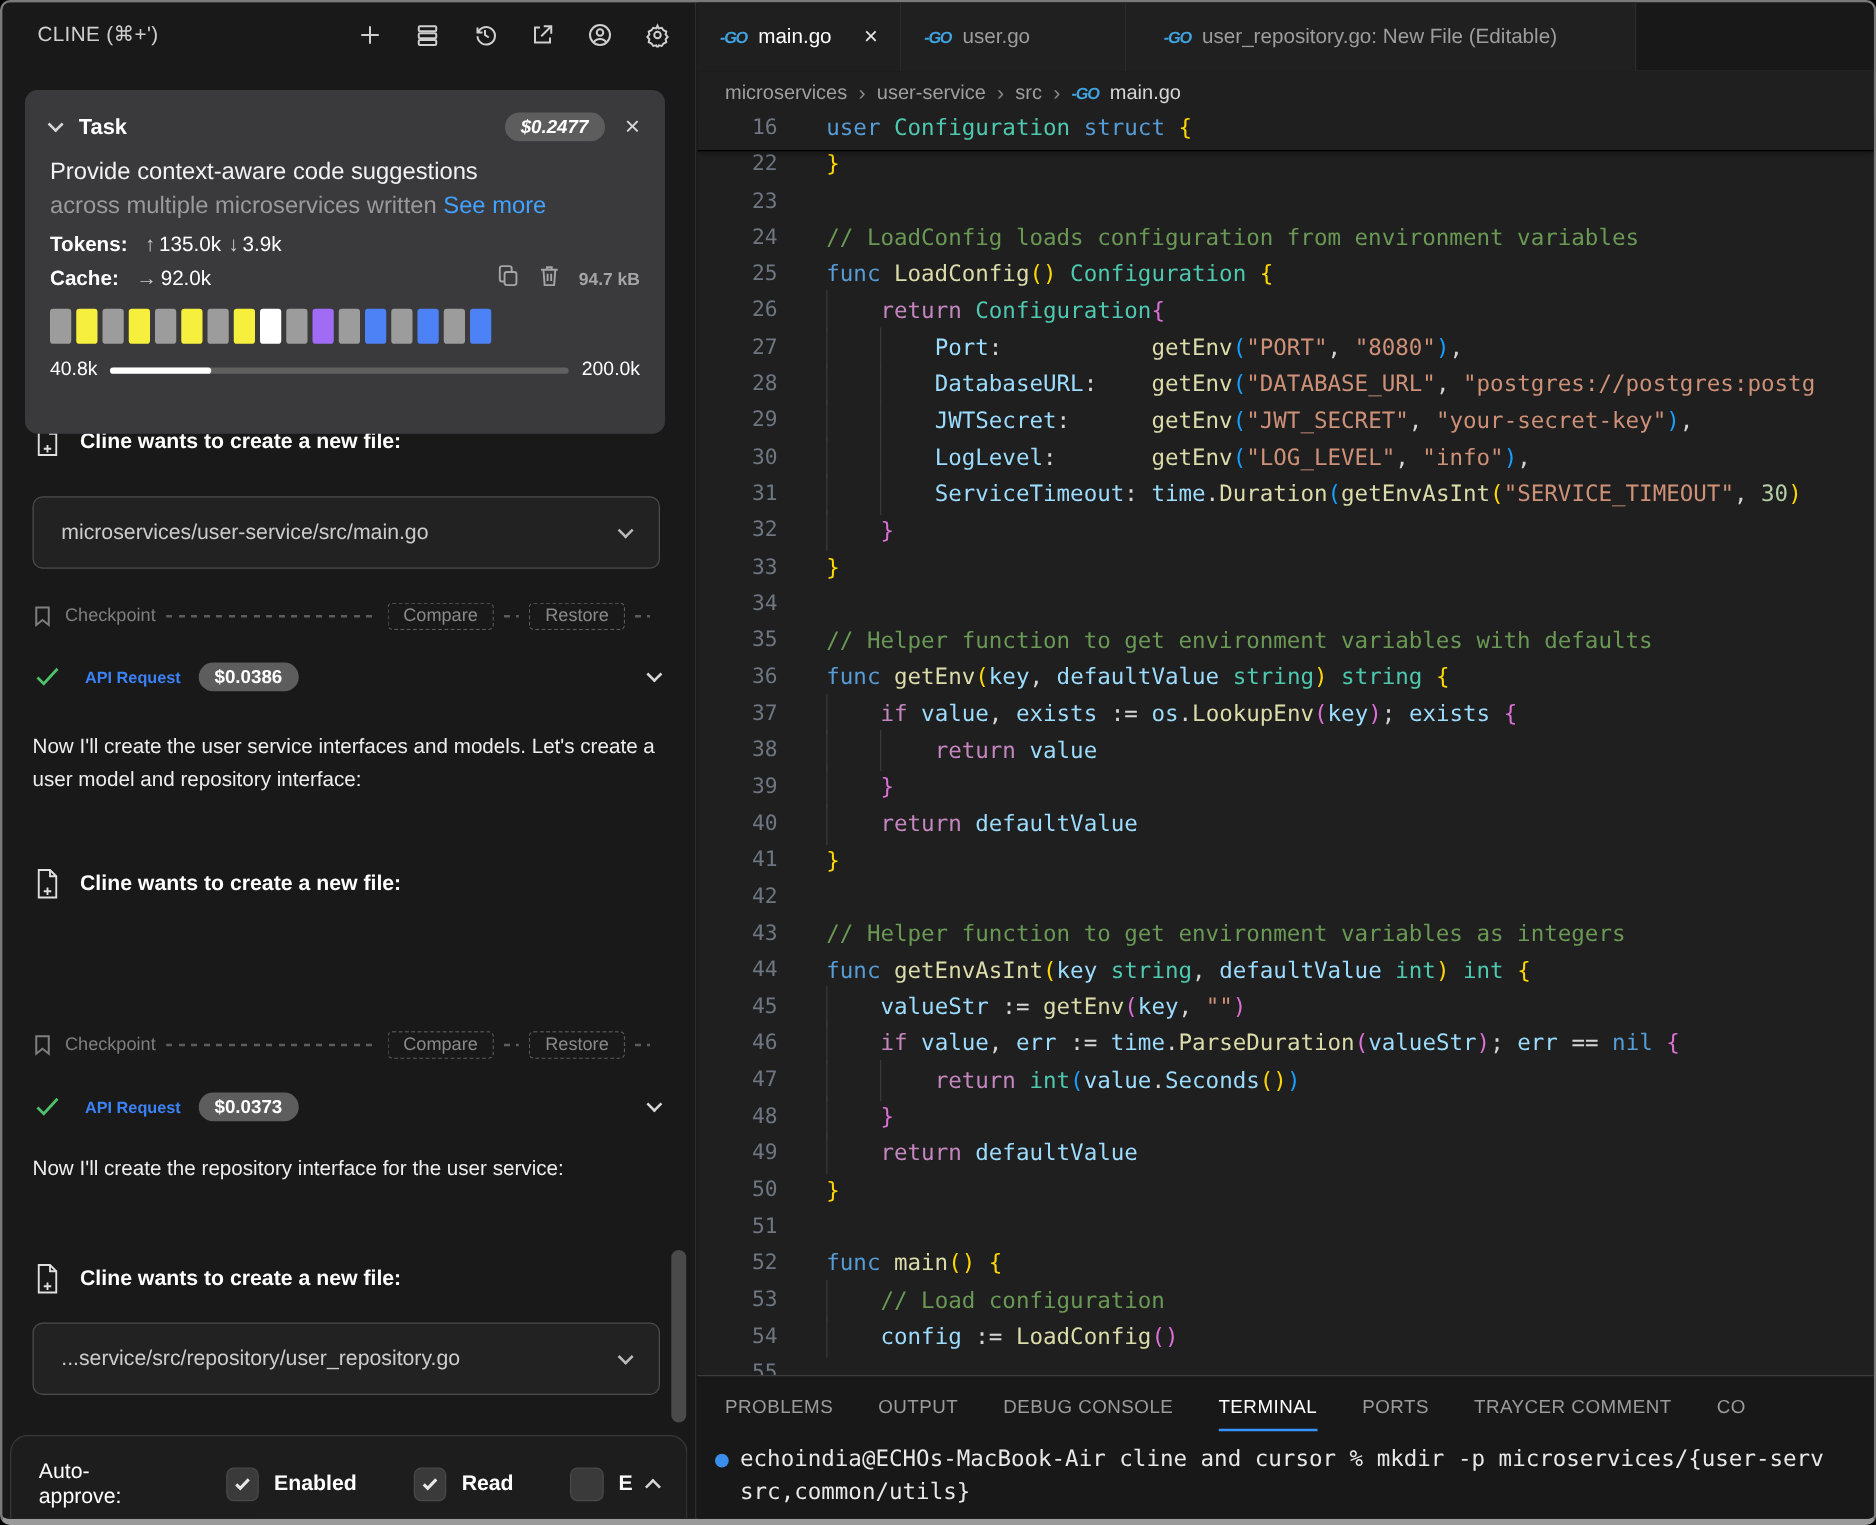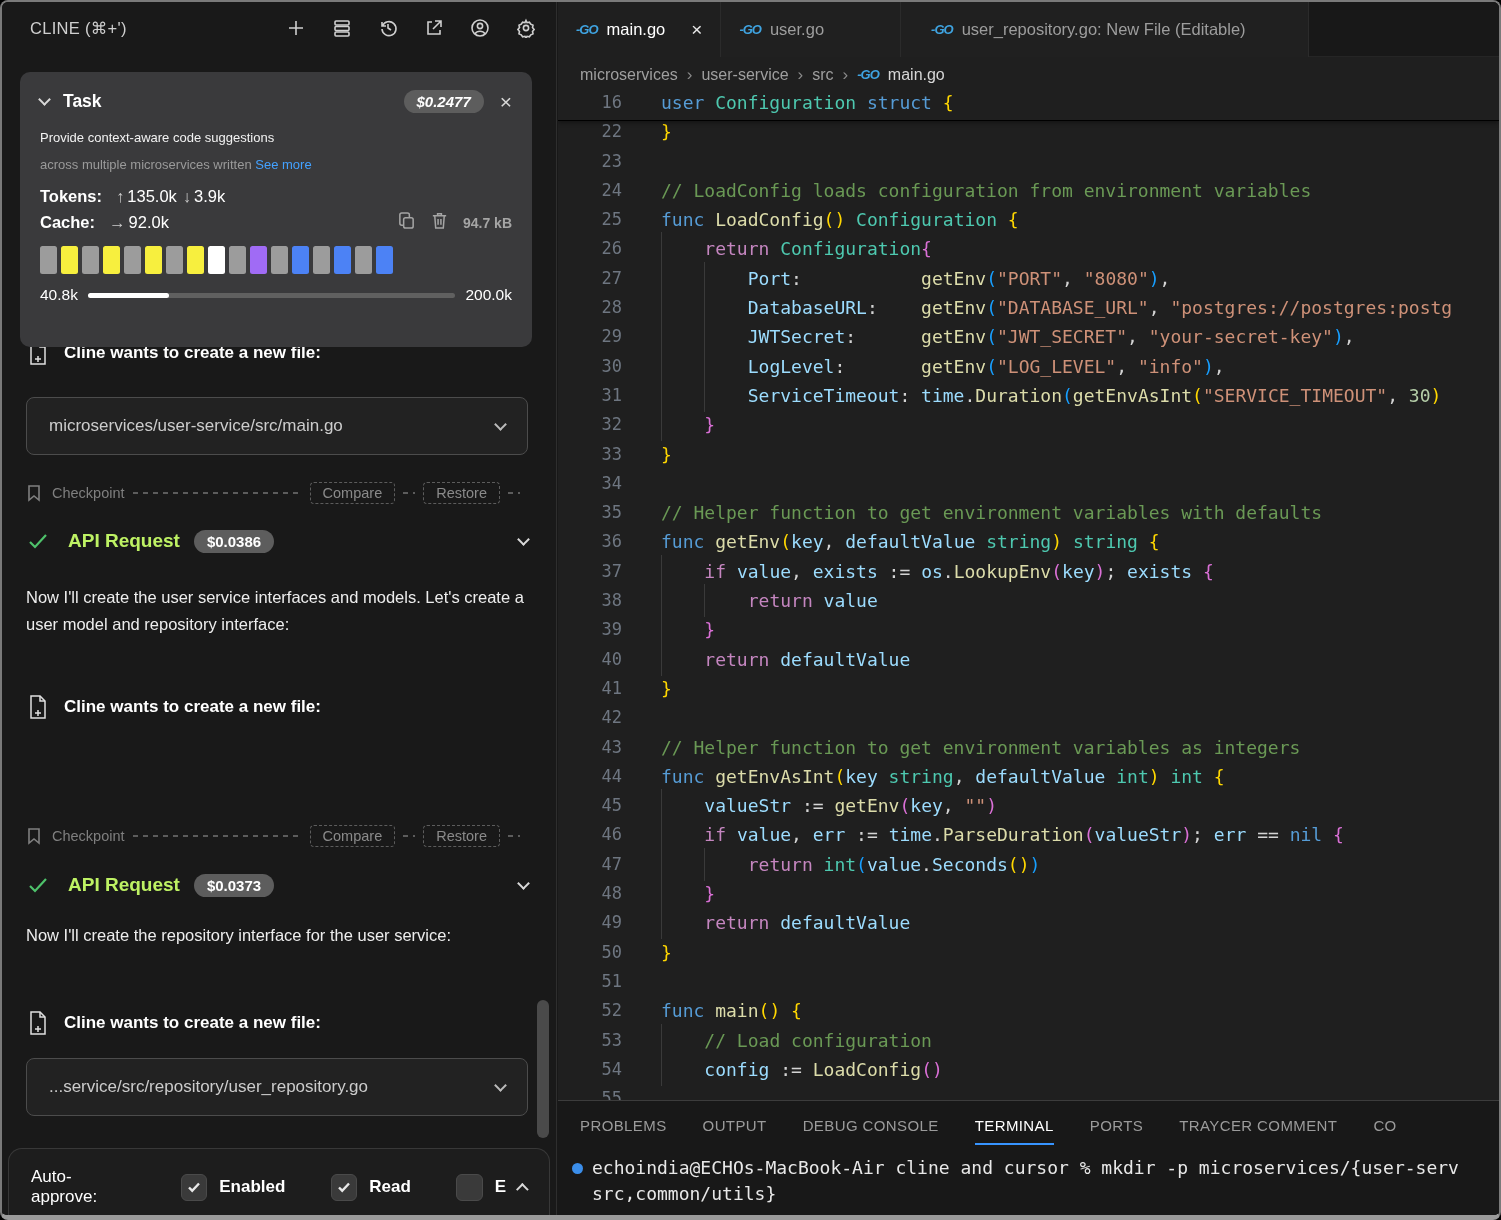--- a/index.html
+++ b/index.html
@@ -17,21 +17,21 @@
 
   .task-panel { position:absolute; left:18px; top:70px; width:512px; height:275px; background:#3a3a3c; border-radius:10px; padding:14px 20px; z-index:5; }
   .task-head { display:flex; align-items:center; height:30px; }
   .chev { width:9px; height:9px; border-right:2px solid #d8d8d8; border-bottom:2px solid #d8d8d8; display:inline-block; }
   .chev.down { transform:rotate(45deg); margin-top:-4px; }
   .chev.up { transform:rotate(-135deg); margin-top:5px; }
   .task-title { color:#fff; font-weight:bold; font-size:17.5px; margin-left:14px; }
   .badge { background:#5d5d5d; color:#fff; border-radius:999px; padding:3px 13px; font-size:15px; font-weight:bold; }
   .task-head .badge { margin-left:auto;font-style:italic; }
   .close-x { color:#d8d8d8; font-size:21px; margin-left:16px; cursor:pointer; line-height:1; }
-  .task-desc { color:#f2f2f2; font-size:13px; line-height:27px; margin-top:8px; }
+  .task-desc { color:#f2f2f2; font-size:19px; line-height:27px; margin-top:8px; }
   .see-more { color:#43a1ff; cursor:pointer; }
   .fade { color:#9a9a9a; }
   .task-stats { color:#fff; font-size:16.5px; margin-top:9px; display:flex; align-items:center; }
   .task-stats .lbl { font-weight:bold; margin-right:8px; }
   .arrow { color:#cccccc; margin:0 3px 0 6px; }
   .cache-icons { margin-left:auto; display:flex; align-items:center; gap:14px; color:#a5a5a5; }
   .cache-icons svg { width:19px; height:19px; stroke:#a5a5a5; fill:none; stroke-width:1.6; }
   .kb { font-size:14px; color:#a5a5a5; font-weight:bold; }
   .blocks { display:flex; gap:4px; margin-top:12px; height:28px; }
   .blocks i { width:17px; height:28px; border-radius:2.5px; }
@@ -47,21 +47,21 @@
   .path-box .p { color:#cccccc; font-size:17px; white-space:nowrap; overflow:hidden; }
   .path-box .chev { margin-left:auto; border-color:#bbb; }
   .checkpoint { position:absolute; left:24px; width:502px; display:flex; align-items:center; color:#7f7f7f; font-size:14.5px; height:26px; }
   .cp-book svg { width:16px; height:18px; stroke:#7f7f7f; fill:none; stroke-width:1.6; margin-right:10px; display:block; }
   .cp-dash { flex:1; height:2px; margin:0 8px;
              background:repeating-linear-gradient(90deg,#5c5c5c 0 5px,transparent 5px 10px); }
   .cp-dash.small { flex:0 0 12px; }
   .cp-btn { border:1.5px dashed #5c5c5c; border-radius:4px; padding:2px 12px; color:#8a8a8a; cursor:pointer; font-size:14.5px; }
   .api-row { position:absolute; left:24px; width:502px; display:flex; align-items:center; height:34px; cursor:pointer; }
   .check svg { width:24px; height:24px; stroke:#4ec26b; fill:none; stroke-width:2.2; display:block; }
-  .api-label { color:#bef264; font-weight:bold; font-size:19px; margin:0 14px 0 18px; }
+  .api-label { color:#3b82f6; font-weight:bold; font-size:13px; margin:0 14px 0 18px; }
   .api-row .chev { margin-left:auto; }
   .msg { position:absolute; left:24px; width:505px; color:#ededed; font-size:16.5px; line-height:27px; }
 
   .auto-box { position:absolute; left:6px; right:6px; top:1146px; bottom:0; background:#1d1d1d;
               border:1px solid #383838; border-bottom:none; border-radius:14px 14px 0 0; }
   .auto-row { display:flex; align-items:center; padding:18px 22px 0 22px; gap:12px; }
   .auto-lbl { color:#fff; font-size:17px; }
   .cb { width:27px; height:27px; border-radius:6px; background:#3a3a3a; border:1px solid #4a4a4a;
         display:flex; align-items:center; justify-content:center; cursor:pointer; }
   .cb svg { width:16px; height:16px; stroke:#e8e8e8; fill:none; stroke-width:2.4; }

